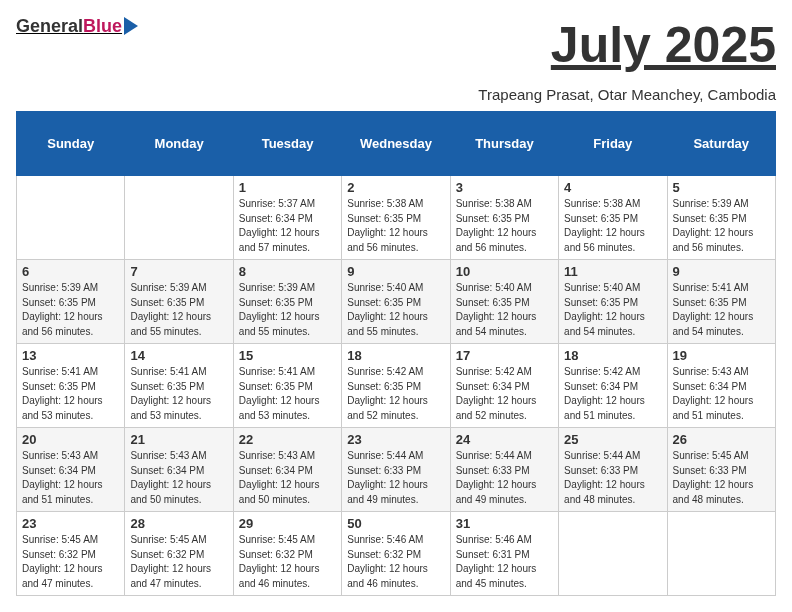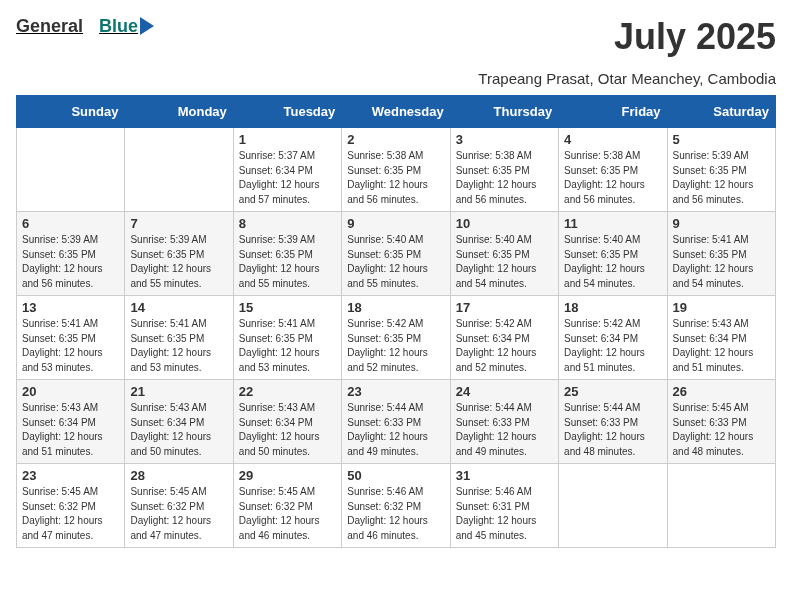--- a/index.html
+++ b/index.html
@@ -27,56 +27,56 @@
       text-decoration: underline;
     }
     .logo-general {
       font-size: 18px;
       font-weight: bold;
       color: #333;
     }
     .logo-blue {
       font-size: 18px;
       font-weight: bold;
-      color: #0f766e;
-      margin-left: 16px;
+      color: #be185d;
     }
     .logo-arrow {
       width: 0;
       height: 0;
       border-left: 14px solid #1a5fa8;
       border-top: 9px solid transparent;
       border-bottom: 9px solid transparent;
       margin-left: 2px;
       margin-top: -2px;
     }
     .title-block {
       text-align: right;
     }
     .month-year {
-      font-size: 36px;
-      font-weight: bold;
-      color: #333;
+      font-size: 50px;
+      font-weight: bold;
+      color: #333;
+      text-decoration: underline;
     }
     .location {
       font-size: 15px;
       color: #333;
       margin-top: 12px;
     }
     .calendar {
       width: 100%;
       border-collapse: collapse;
       border: 1px solid #ccc;
     }
     .calendar th {
       background: #1a5fa8;
       color: #fff;
       font-size: 13px;
-      padding: 8px 6px;
-      text-align: right;
+      padding: 24px 6px;
+      text-align: center;
       border: 1px solid #1a5fa8;
       font-weight: bold;
     }
     .calendar td {
       vertical-align: top;
       border: 1px solid #ccc;
       padding: 4px 5px;
       width: 108px;
       min-height: 80px;
       font-size: 11px;

